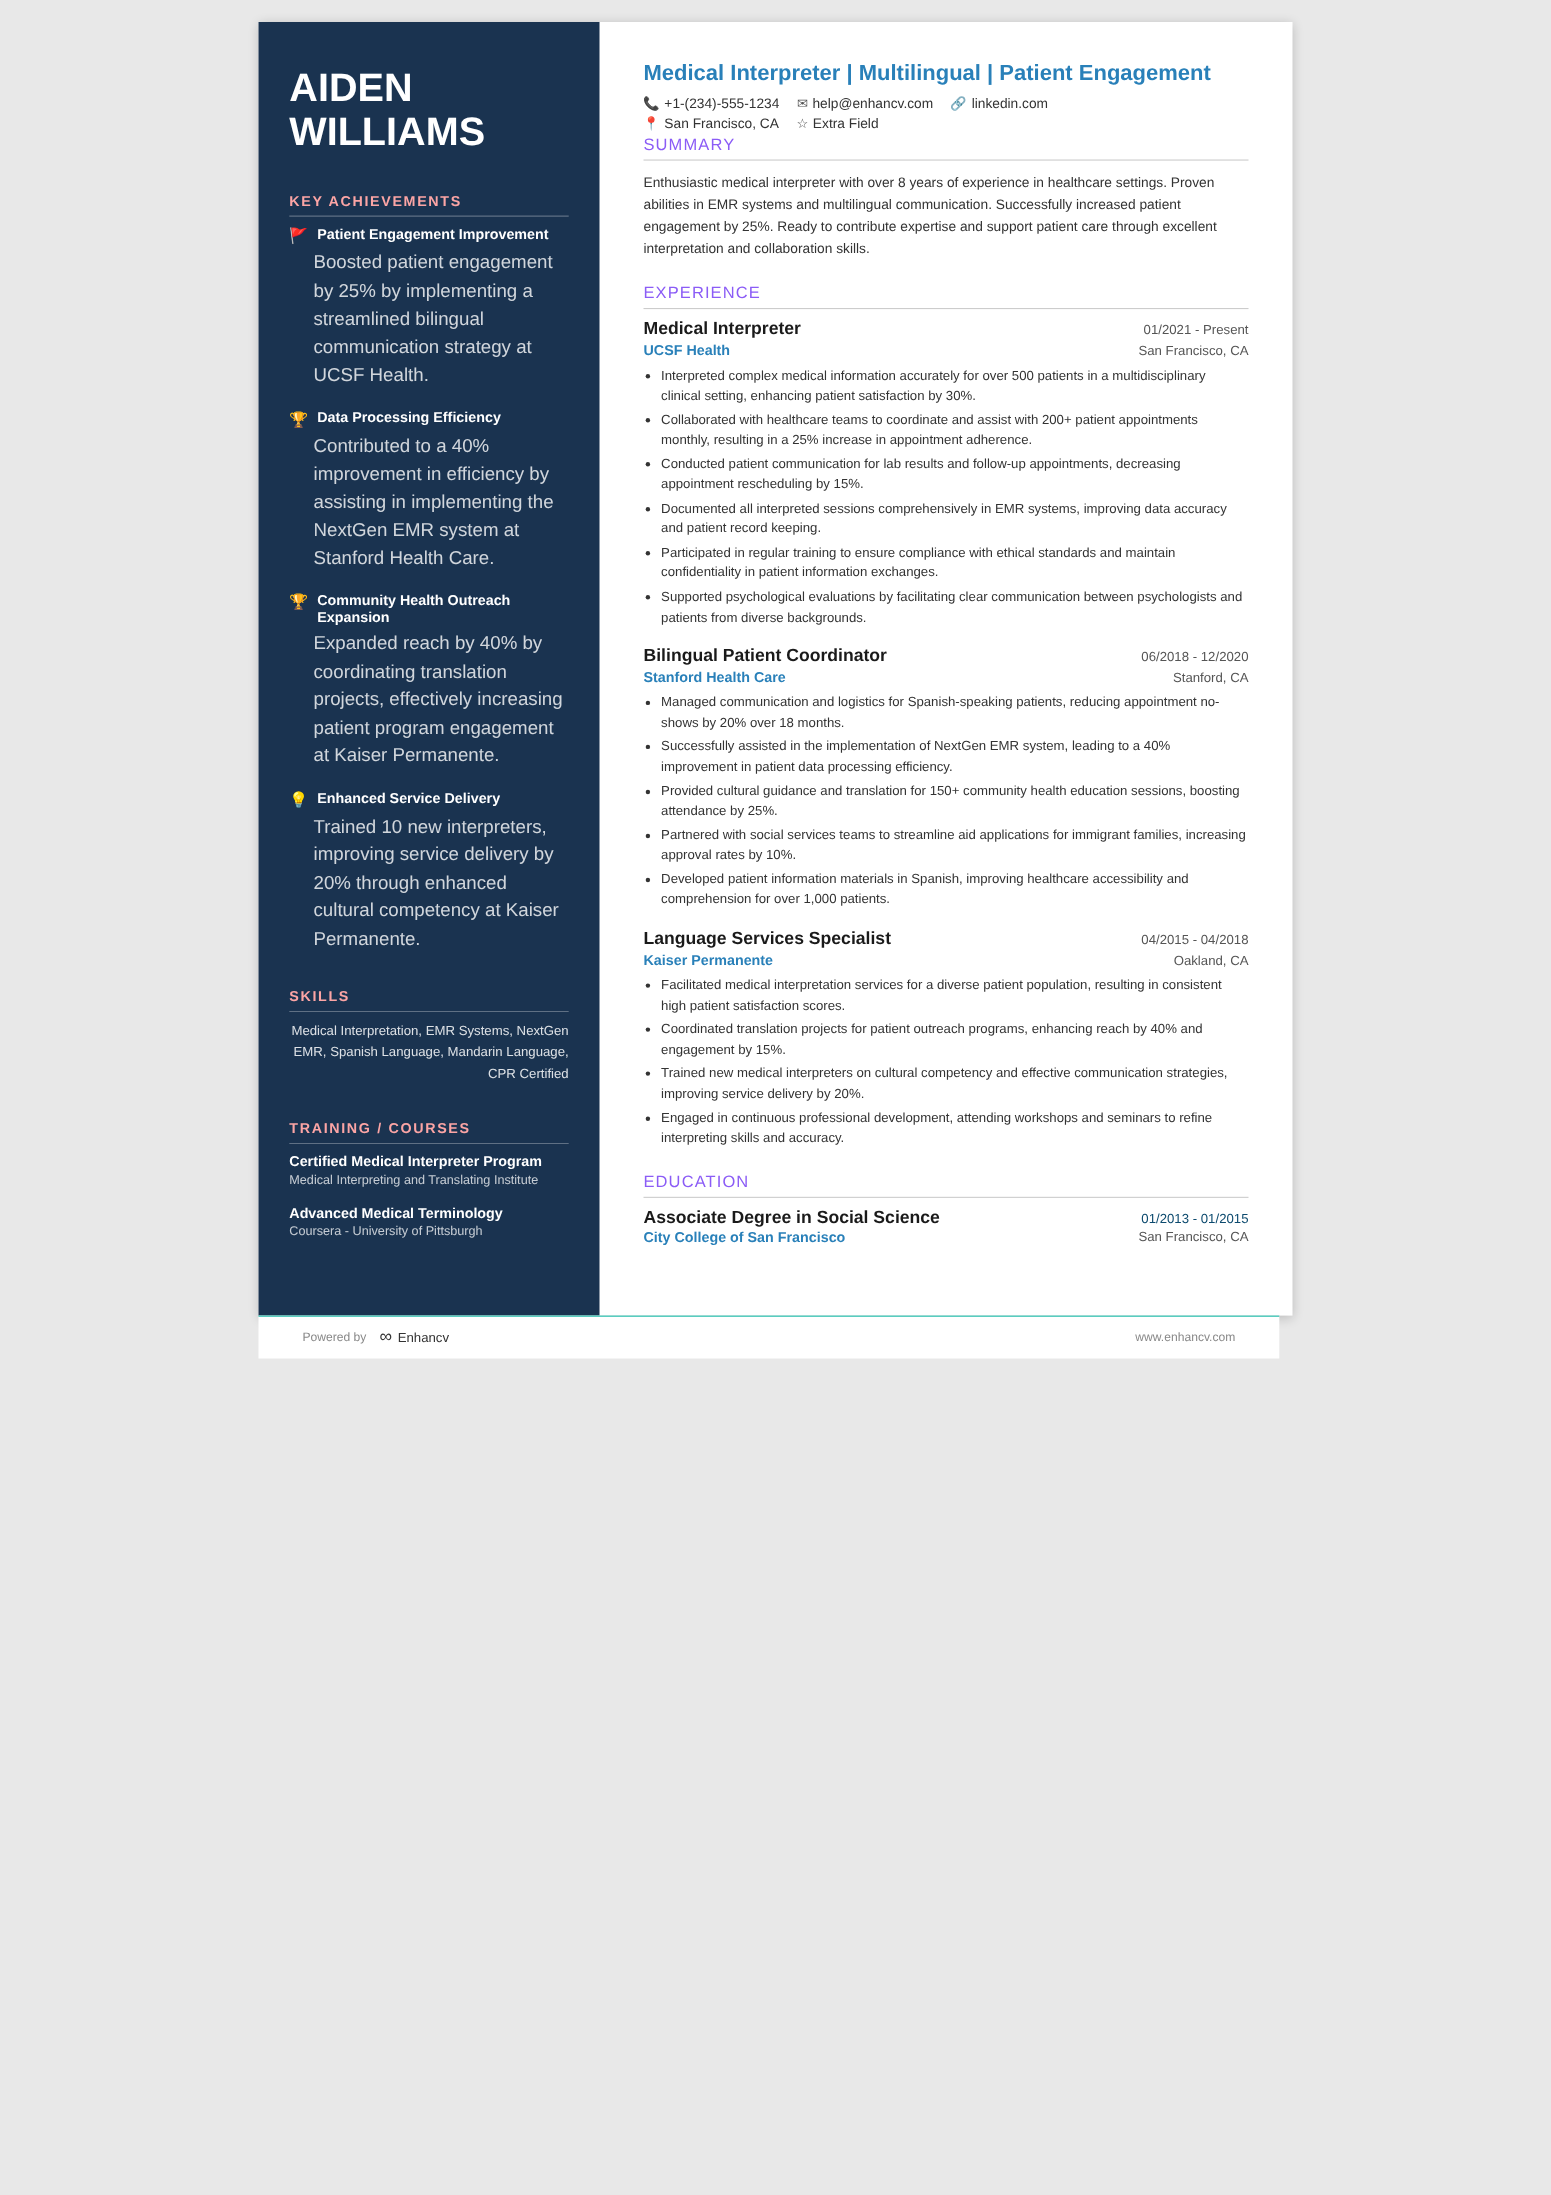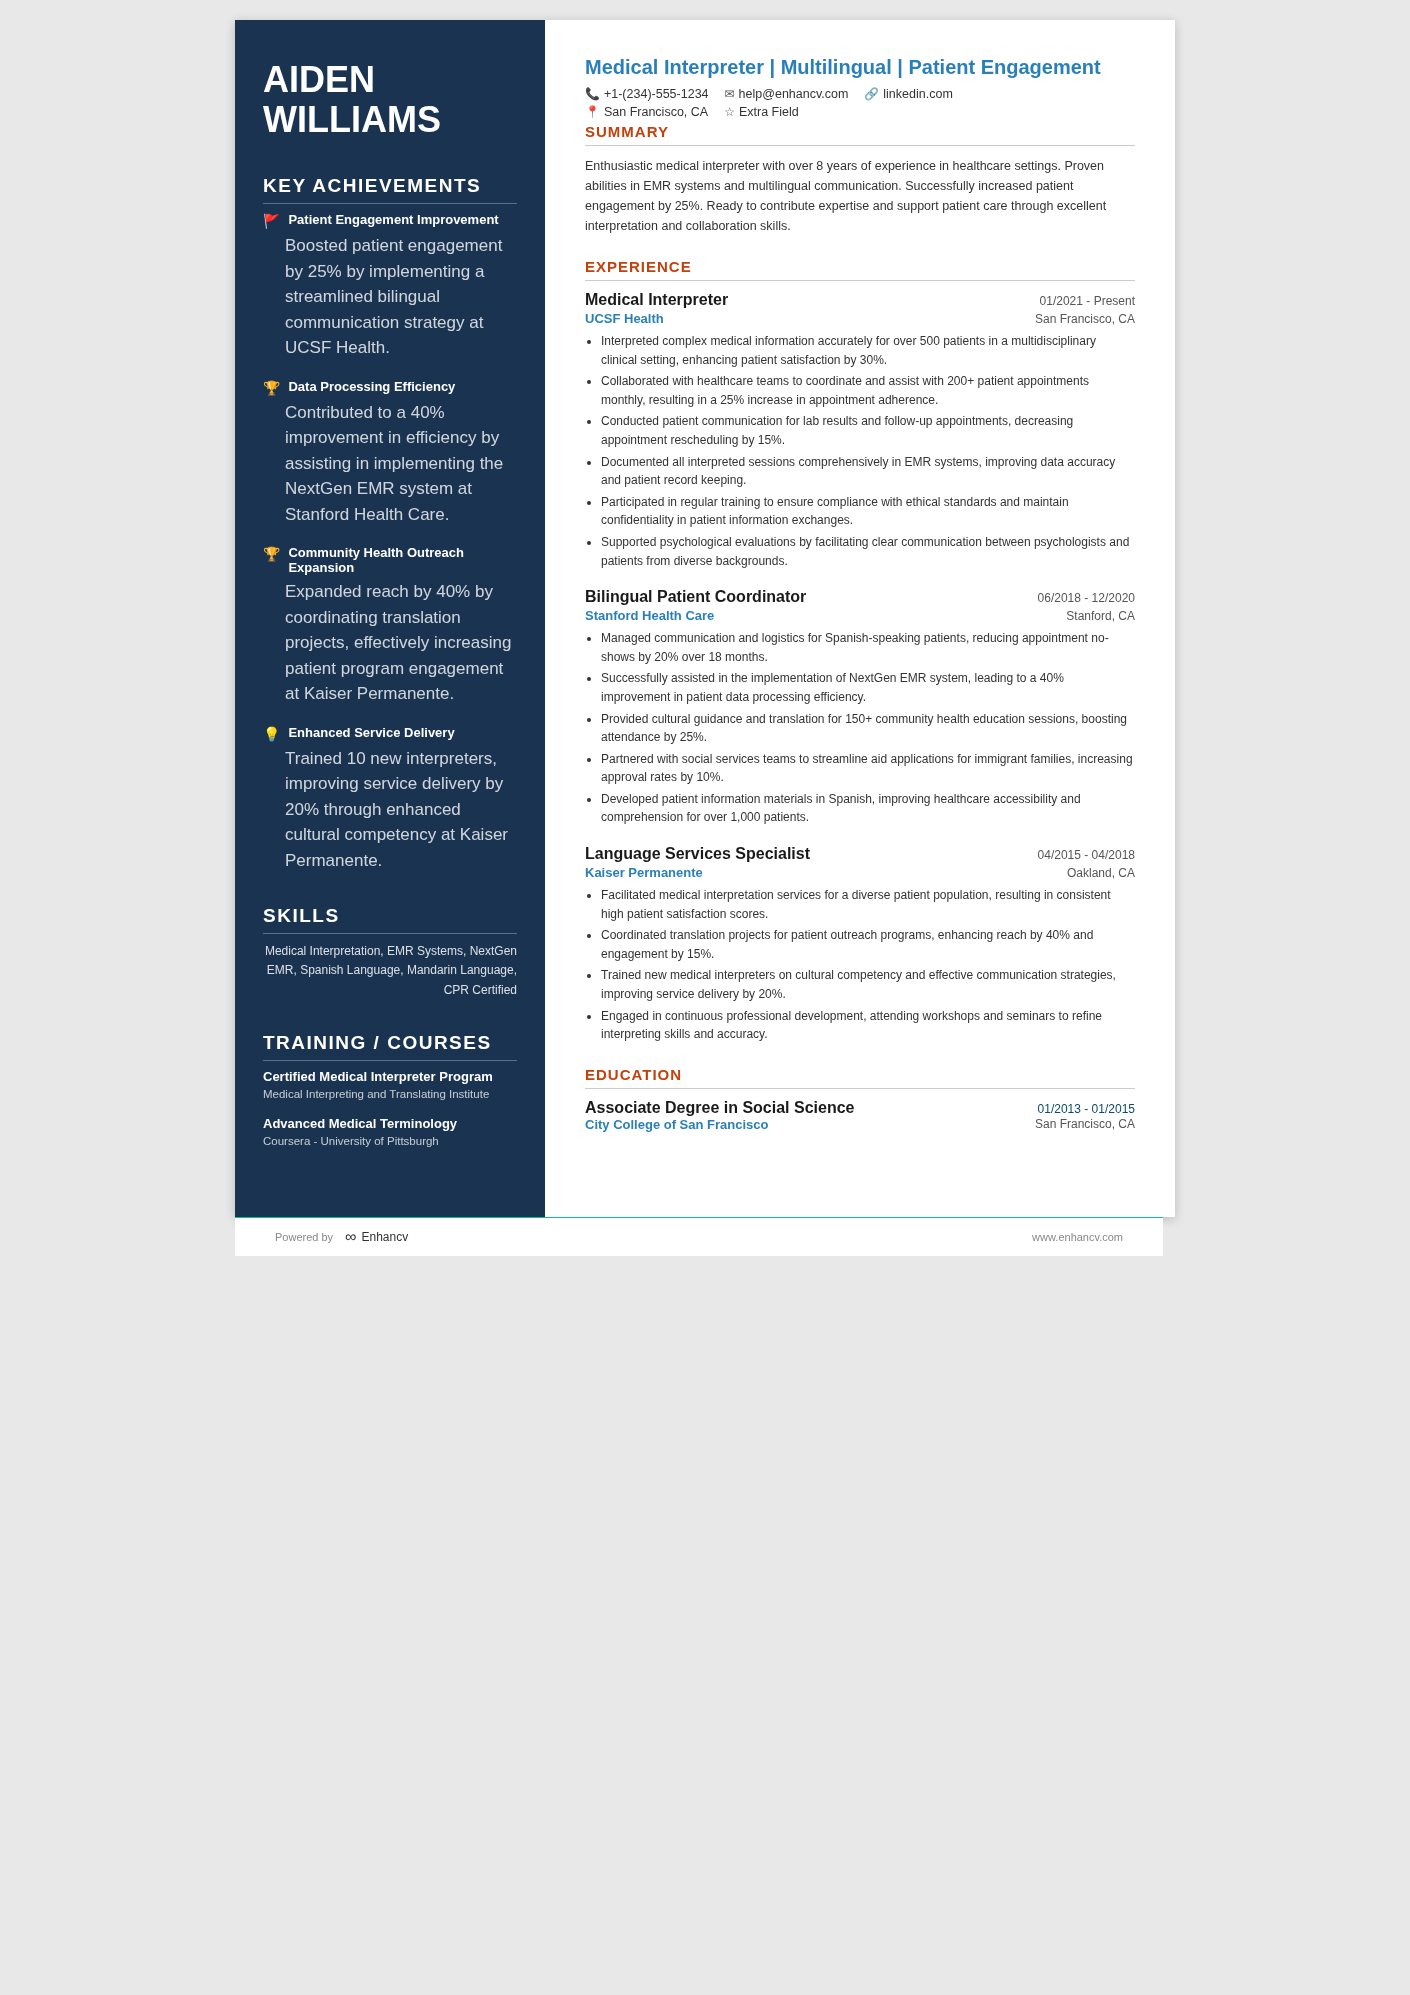--- a/index.html
+++ b/index.html
@@ -31,25 +31,25 @@
       font-size: 36px;
       font-weight: 900;
       line-height: 1.1;
       color: white;
       text-transform: uppercase;
     }
     .sidebar-section {
       margin-bottom: 28px;
     }
     .sidebar-section-title {
-      font-size: 19px;
+      font-size: 13px;
       font-weight: 700;
       letter-spacing: 1.5px;
       text-transform: uppercase;
-      color: #ffffff;
+      color: #fca5a5;
       margin-bottom: 8px;
       padding-bottom: 6px;
       border-bottom: 1px solid rgba(255,255,255,0.3);
       margin-top: 32px;
     }
     .achievement-item {
       margin-bottom: 18px;
     }
     .achievement-title {
       font-size: 13px;
@@ -119,23 +119,23 @@
     }
     .contact-icon {
       color: #555;
       font-size: 12px;
     }
     .main-section {
       margin-bottom: 22px;
     }
     .main-section-title {
       font-size: 15px;
-      font-weight: 700;
+      font-weight: 400;
       text-transform: uppercase;
-      color: #c2410c;
+      color: #8b5cf6;
       letter-spacing: 1px;
       padding-bottom: 5px;
       border-bottom: 1px solid #ccc;
       margin-bottom: 10px;
     }
     .summary-text {
       font-size: 12.5px;
       color: #333;
       line-height: 1.6;
     }

